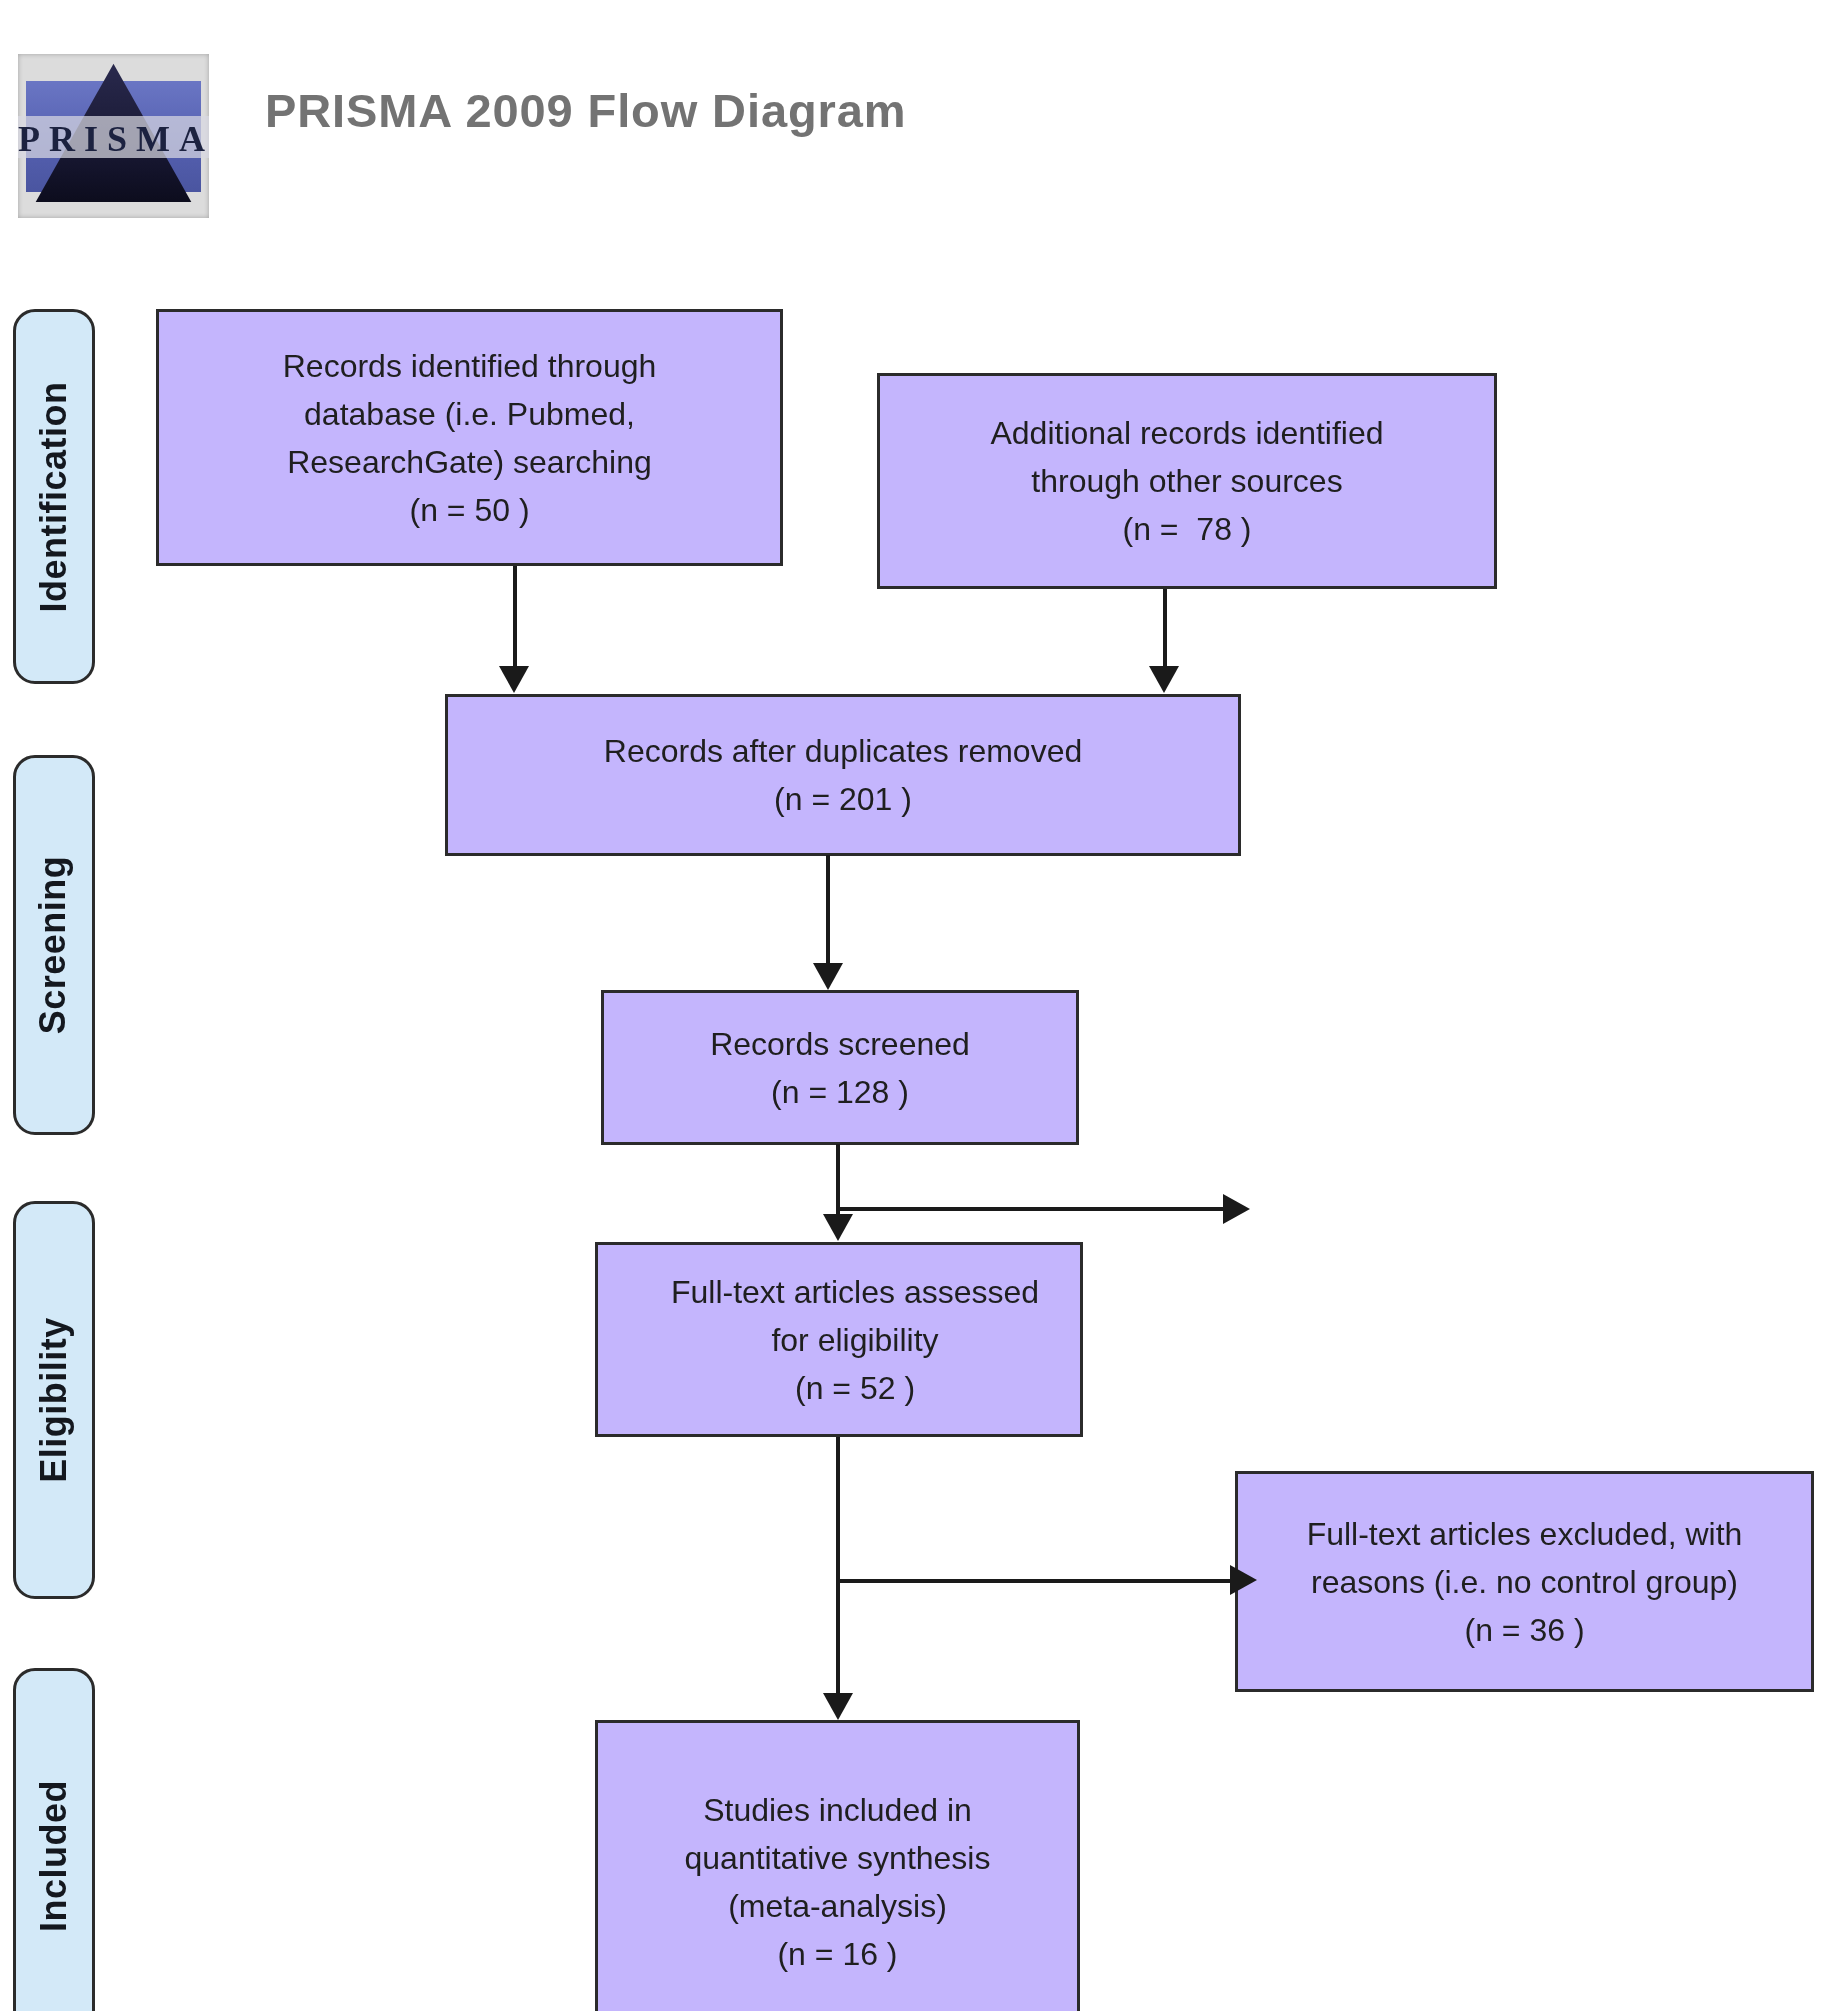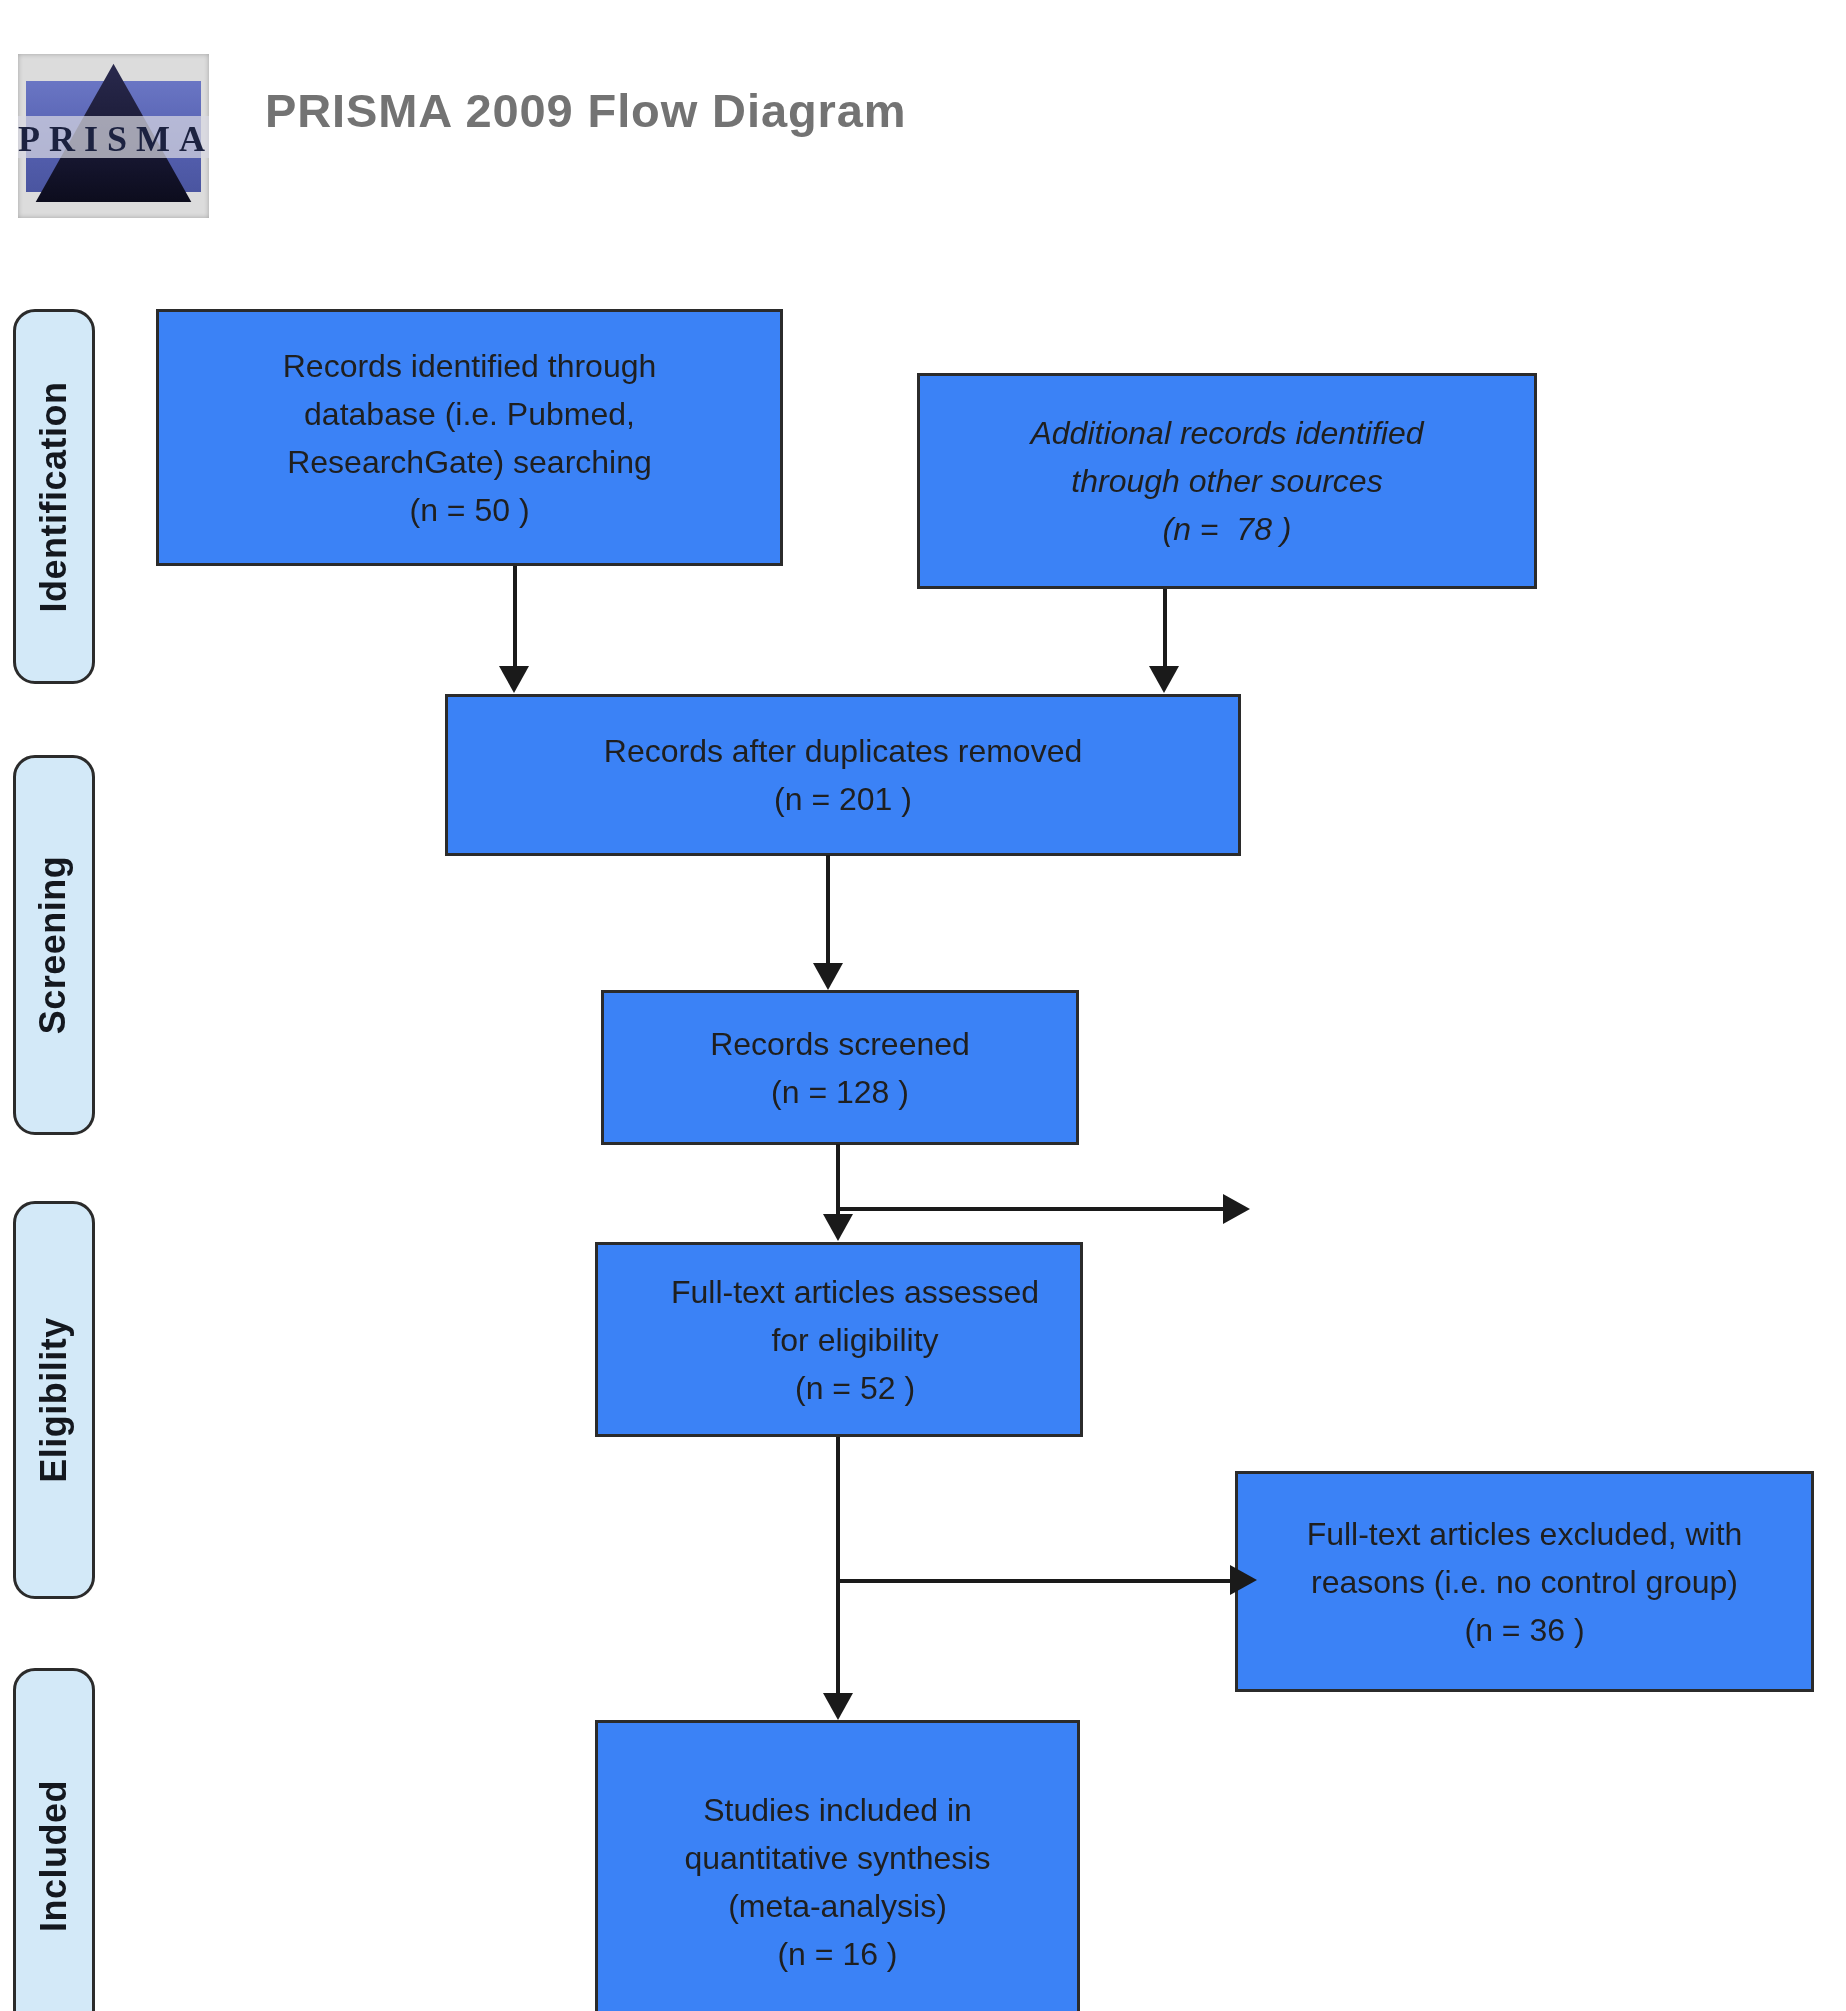--- a/index.html
+++ b/index.html
@@ -86,34 +86,34 @@
     letter-spacing: 0.5px;
   }
   #stage-identification { top: 261px;  height: 375px; }
   #stage-screening      { top: 707px;  height: 380px; }
   #stage-eligibility    { top: 1153px; height: 398px; }
   #stage-included       { top: 1620px; height: 375px; }
 
   
   .fbox {
     position: absolute;
-    background: #3b82f6;
+    background: #c4b5fd;
     border: 3.6px solid #2b2b2b;
     box-sizing: border-box;
     display: flex;
     align-items: center;
     justify-content: center;
     text-align: center;
     font-size: 32px;
     line-height: 1.5;
     color: #1f1f1f;
     white-space: pre-wrap;
   }
   #box-records-identified { left: 156px;  top: 261px;  width: 627px; height: 257px; }
-  #box-additional-records { left: 917px;  top: 325px;  width: 620px; height: 216px; font-style: italic; }
+  #box-additional-records { left: 877px;  top: 325px;  width: 620px; height: 216px; }
   #box-duplicates-removed { left: 445px;  top: 646px;  width: 796px; height: 162px; }
   #box-records-screened   { left: 601px;  top: 942px; width: 478px; height: 155px; }
   #box-records-excluded   { left: 1250px; top: 1073px; width: 477px; height: 156px; }
   #box-fulltext-assessed  { left: 595px;  top: 1194px; width: 488px; height: 195px; padding-left: 32px; }
   #box-fulltext-excluded  { left: 1235px; top: 1423px; width: 579px; height: 221px; }
   #box-studies-included   { left: 595px;  top: 1672px; width: 485px; height: 323px; }
 
   
   .vline, .hline { position: absolute; background: #1a1a1a; }
   .vline { width: 3.6px; }

